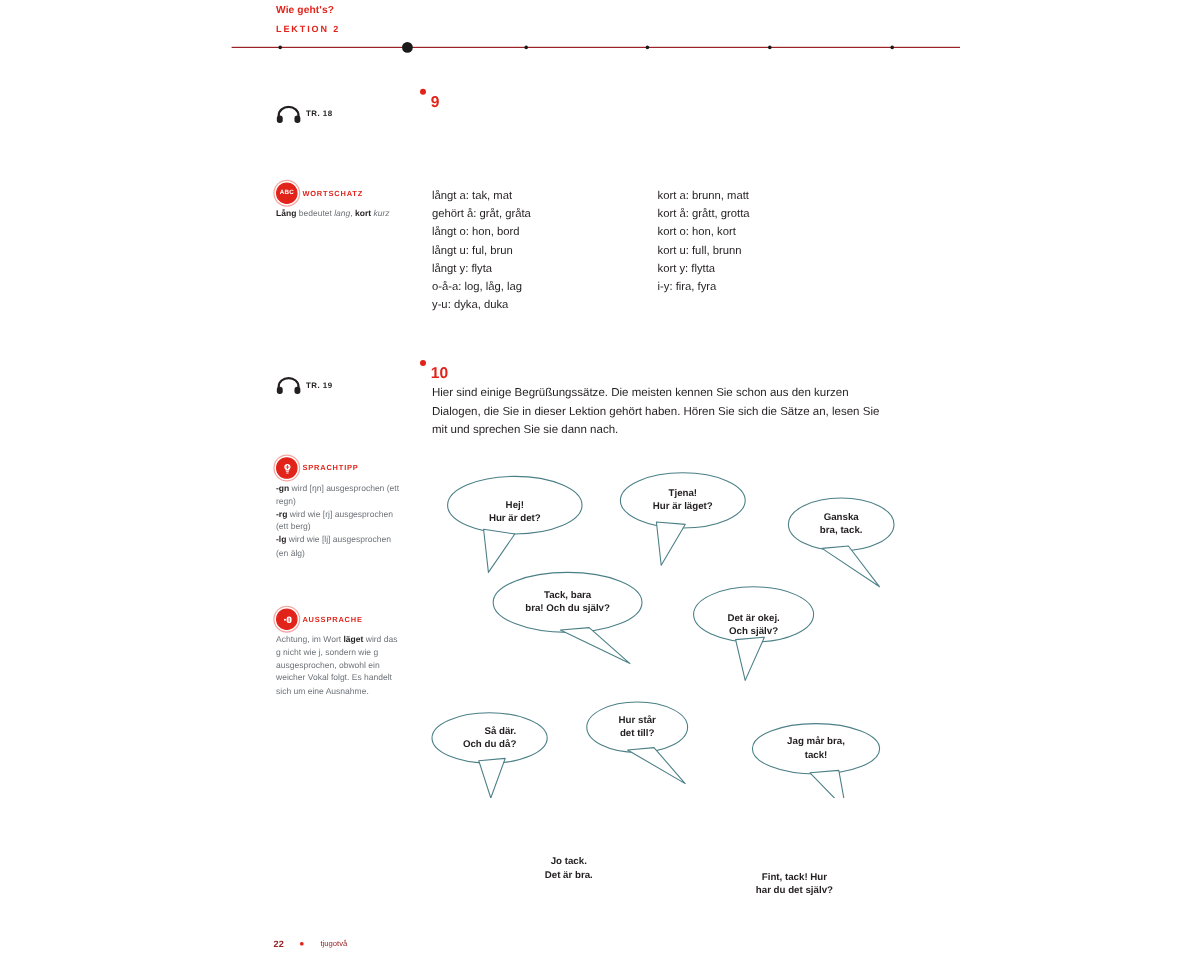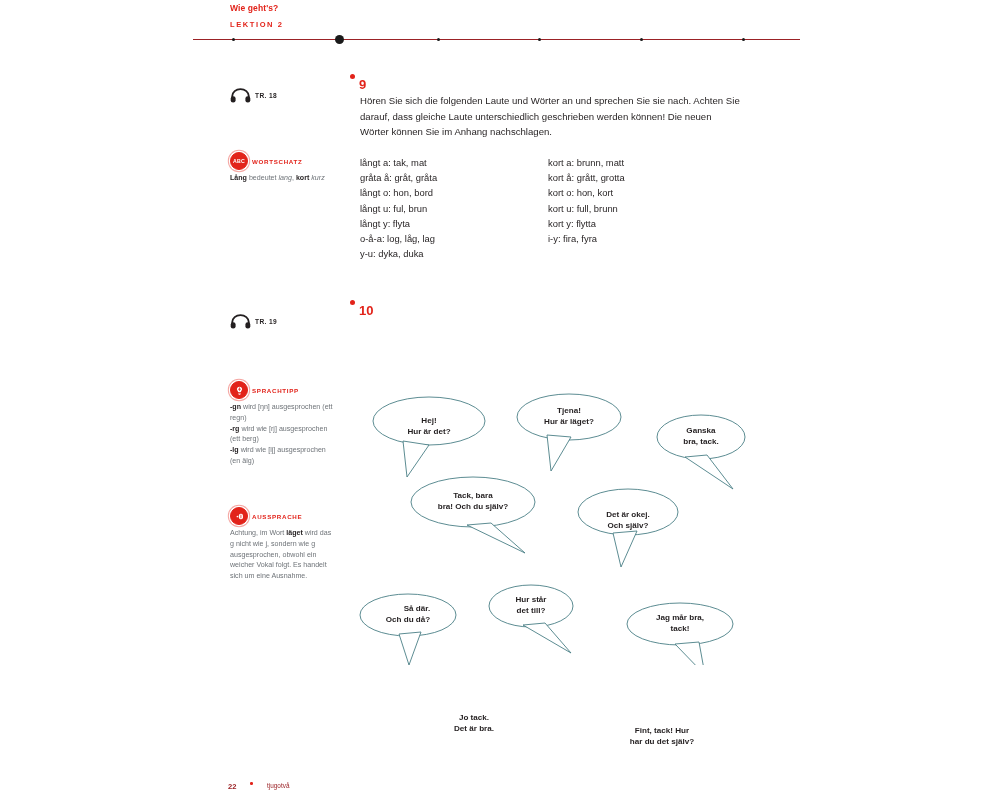--- a/index.html
+++ b/index.html
@@ -82,21 +82,21 @@
   .bubbles svg{position:absolute;left:0;top:0;}
   .bub-text{
     position:absolute;
     font-size:8.1px;font-weight:bold;line-height:1.32;
     color:#231f20;text-align:center;
     transform:translate(-50%,-50%);
     white-space:pre;
   }
 
   
-  .footer{position:absolute;left:228px;top:782px;display:flex;gap:14px;}
+  .footer{position:absolute;left:228px;top:782px;display:flex;align-items:center;gap:14px;}
   .footer .pg{font-size:7.6px;font-weight:bold;color:#9b2226;}
   .footer .sep{width:2.6px;height:2.6px;border-radius:50%;background:#e2231a;}
   .footer .word{font-size:6.4px;color:#9b2226;}
 </style>
 </head>
 <body>
 
 <div class="page">
 
   <div>
@@ -118,25 +118,24 @@
     <span class="hp">
       <svg viewBox="0 0 24 17" width="21" height="15">
         <path d="M2.6 12.4 V9.2 C2.6 4.6 6.8 1.2 12 1.2 C17.2 1.2 21.4 4.6 21.4 9.2 V12.4" fill="none" stroke="#231f20" stroke-width="2.1" stroke-linecap="round"></path>
         <rect x="0.8" y="9.4" width="5.6" height="7.0" rx="2.6" fill="#231f20"></rect>
         <rect x="17.6" y="9.4" width="5.6" height="7.0" rx="2.6" fill="#231f20"></rect>
       </svg>
     </span>
     <span class="lbl">TR. 18</span>
   </div>
 
-  <div class="ex-body" style="left:360px;top:93px">Hören Sie sich die folgenden Laute und Wörter an und sprechen Sie sie nach. Achten Sie darauf, dass gleiche Laute unterschiedlich geschrieben werden können! Die neuen Wörter können Sie im Anhang nachschlagen.</div>
 
   <div class="wordcol" id="wc-left" style="left:360px;top:155px">
       <div class="row"><b>långt a</b><span>: tak, mat</span></div>
-      <div class="row"><b>gråta å</b><span>: gråt, gråta</span></div>
+      <div class="row"><b>gehört å</b><span>: gråt, gråta</span></div>
       <div class="row"><b>långt o</b><span>: hon, bord</span></div>
       <div class="row"><b>långt u</b><span>: ful, brun</span></div>
       <div class="row"><b>långt y</b><span>: flyta</span></div>
       <div class="row"><b>o-å-a</b><span>: log, låg, lag</span></div>
       <div class="row"><b>y-u</b><span>: dyka, duka</span></div>
     </div>
   <div class="wordcol" id="wc-right" style="left:548px;top:155px">
       <div class="row"><b>kort a</b><span>: brunn, matt</span></div>
       <div class="row"><b>kort å</b><span>: grått, grotta</span></div>
       <div class="row"><b>kort o</b><span>: hon, kort</span></div>
@@ -160,20 +159,21 @@
     <span class="hp">
       <svg viewBox="0 0 24 17" width="21" height="15">
         <path d="M2.6 12.4 V9.2 C2.6 4.6 6.8 1.2 12 1.2 C17.2 1.2 21.4 4.6 21.4 9.2 V12.4" fill="none" stroke="#231f20" stroke-width="2.1" stroke-linecap="round"></path>
         <rect x="0.8" y="9.4" width="5.6" height="7.0" rx="2.6" fill="#231f20"></rect>
         <rect x="17.6" y="9.4" width="5.6" height="7.0" rx="2.6" fill="#231f20"></rect>
       </svg>
     </span>
     <span class="lbl">TR. 19</span>
   </div>
 
+  <div class="ex-body" style="left:360px;top:320px">Hier sind einige Begrüßungssätze. Die meisten kennen Sie schon aus den kurzen Dialogen, die Sie in dieser Lektion gehört haben. Hören Sie sich die Sätze an, lesen Sie mit und sprechen Sie sie dann nach.</div>
 
   <div class="info" style="left:230px;top:381px">
     <div class="info-head">
       <span class="badge">
         <svg viewBox="0 0 14 14" width="11" height="11">
           <path d="M7 2.1c-2 0-3.3 1.4-3.3 3.1 0 1.2.7 2 1.3 2.7v1.1h4v-1.1c.6-.7 1.3-1.5 1.3-2.7 0-1.7-1.3-3.1-3.3-3.1z" fill="#fff"></path>
           <rect x="5.3" y="9.8" width="3.4" height="1.1" rx=".5" fill="#fff"></rect>
           <rect x="5.7" y="11.3" width="2.6" height="1" rx=".5" fill="#fff"></rect>
           <path d="M7 3.6v3.4M5.6 5.4h2.8" stroke="#e2231a" stroke-width=".9" stroke-linecap="round"></path>
         </svg>

